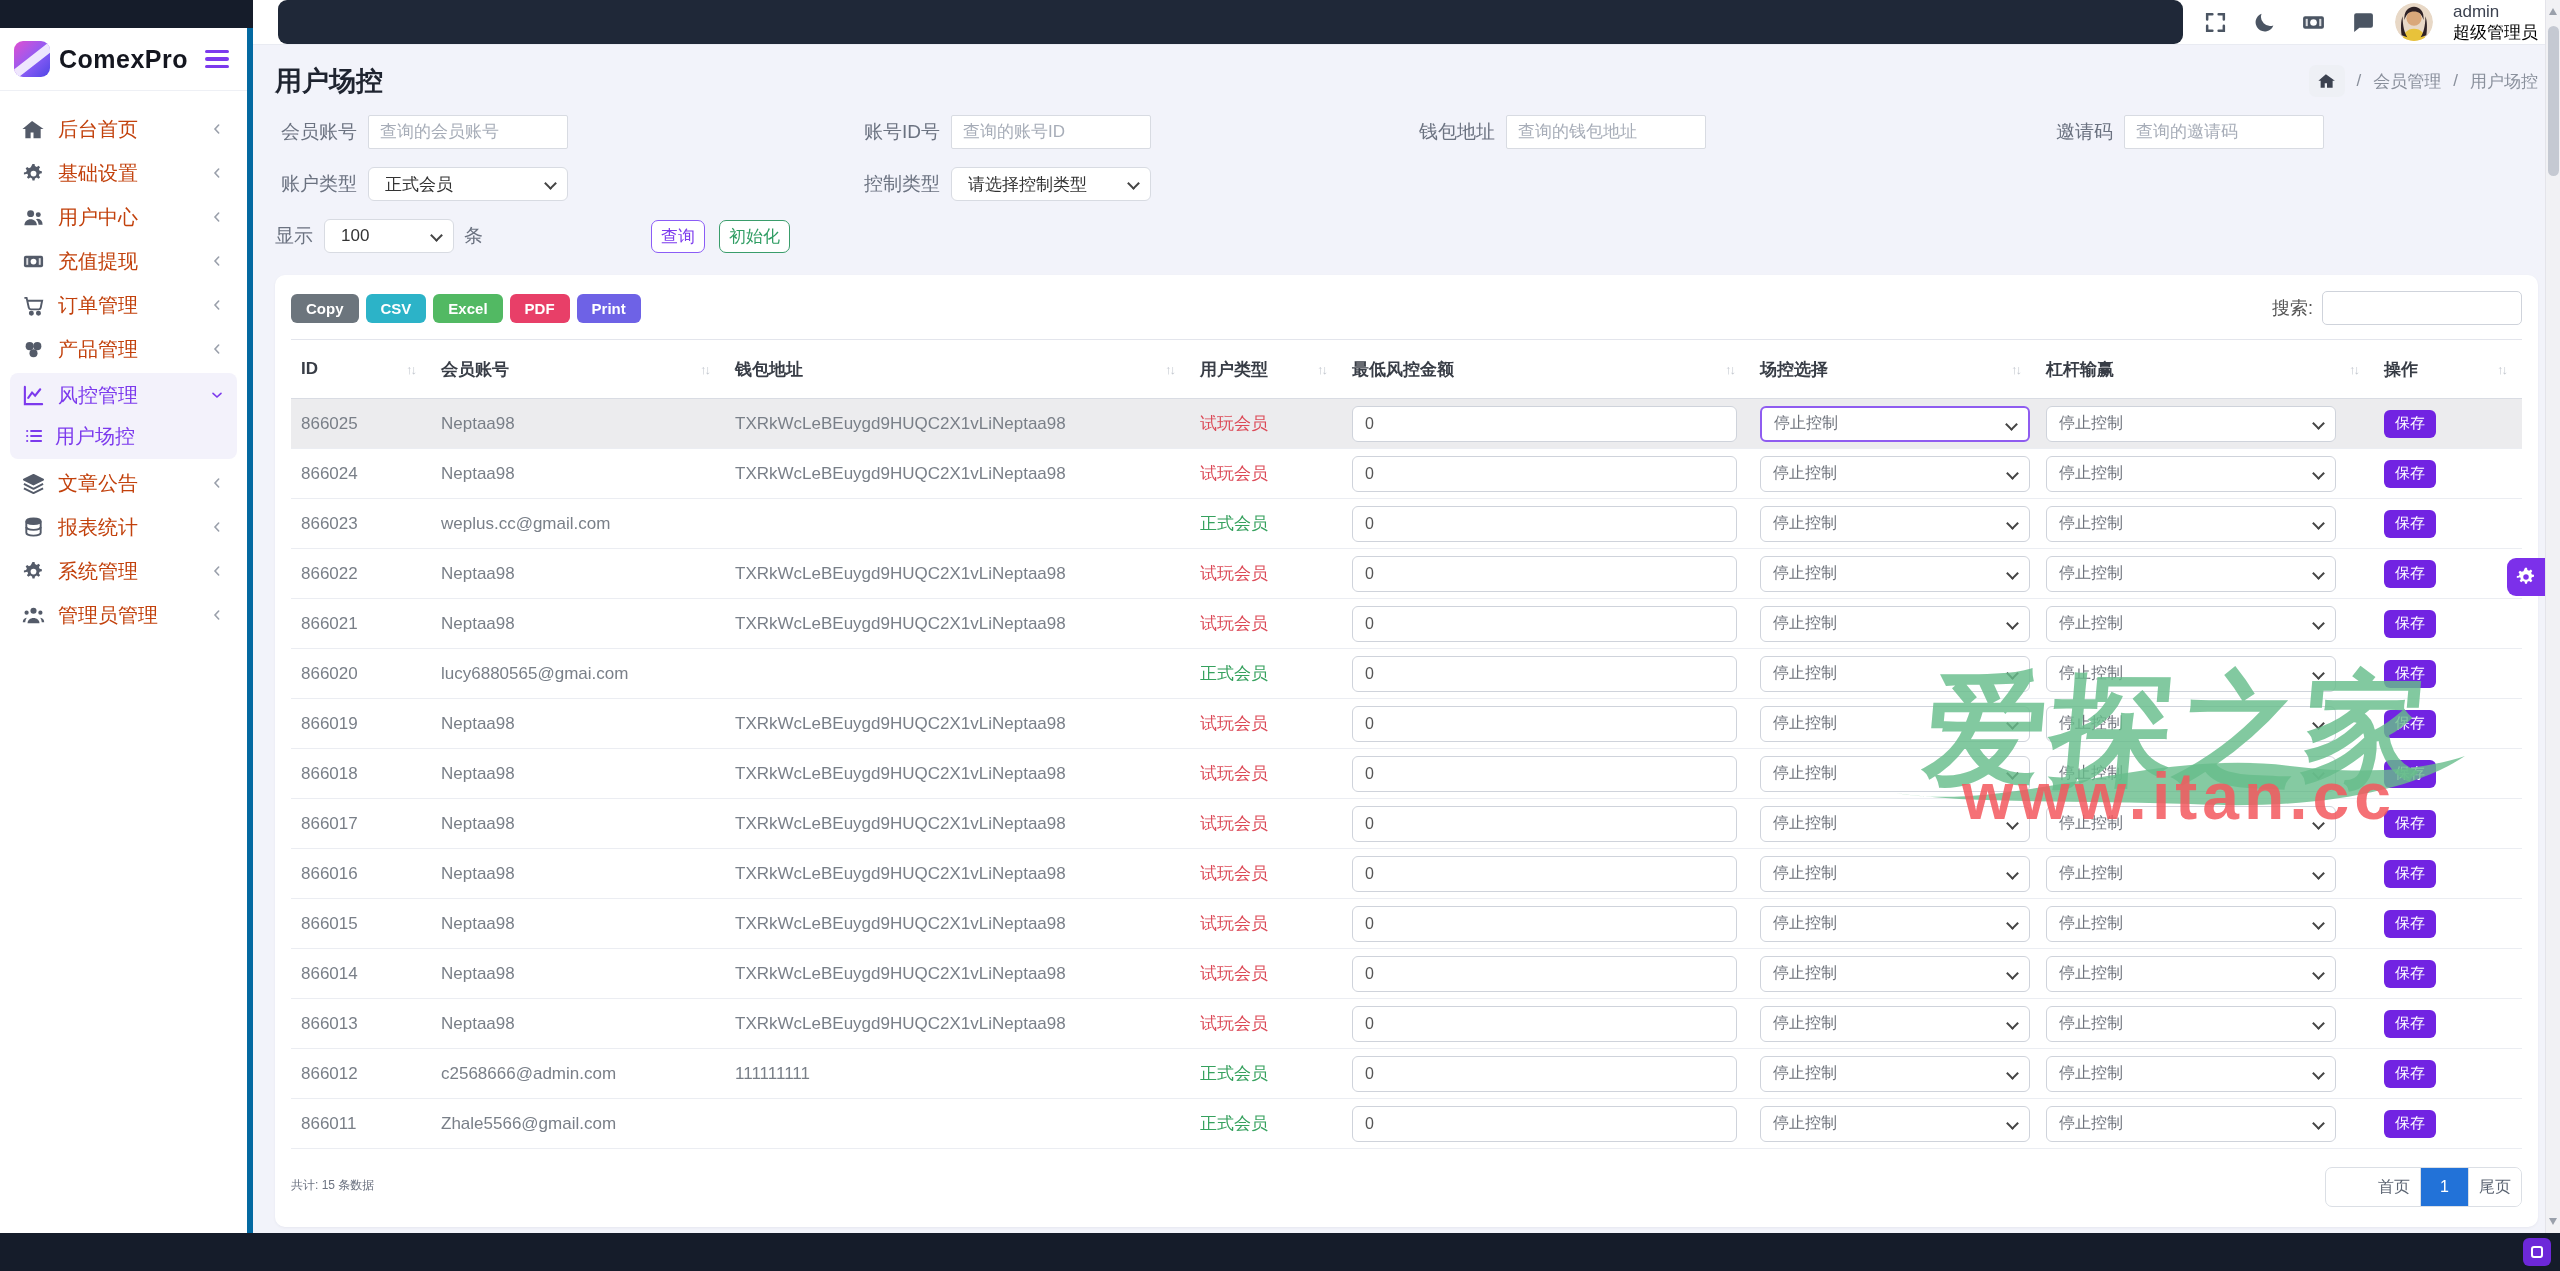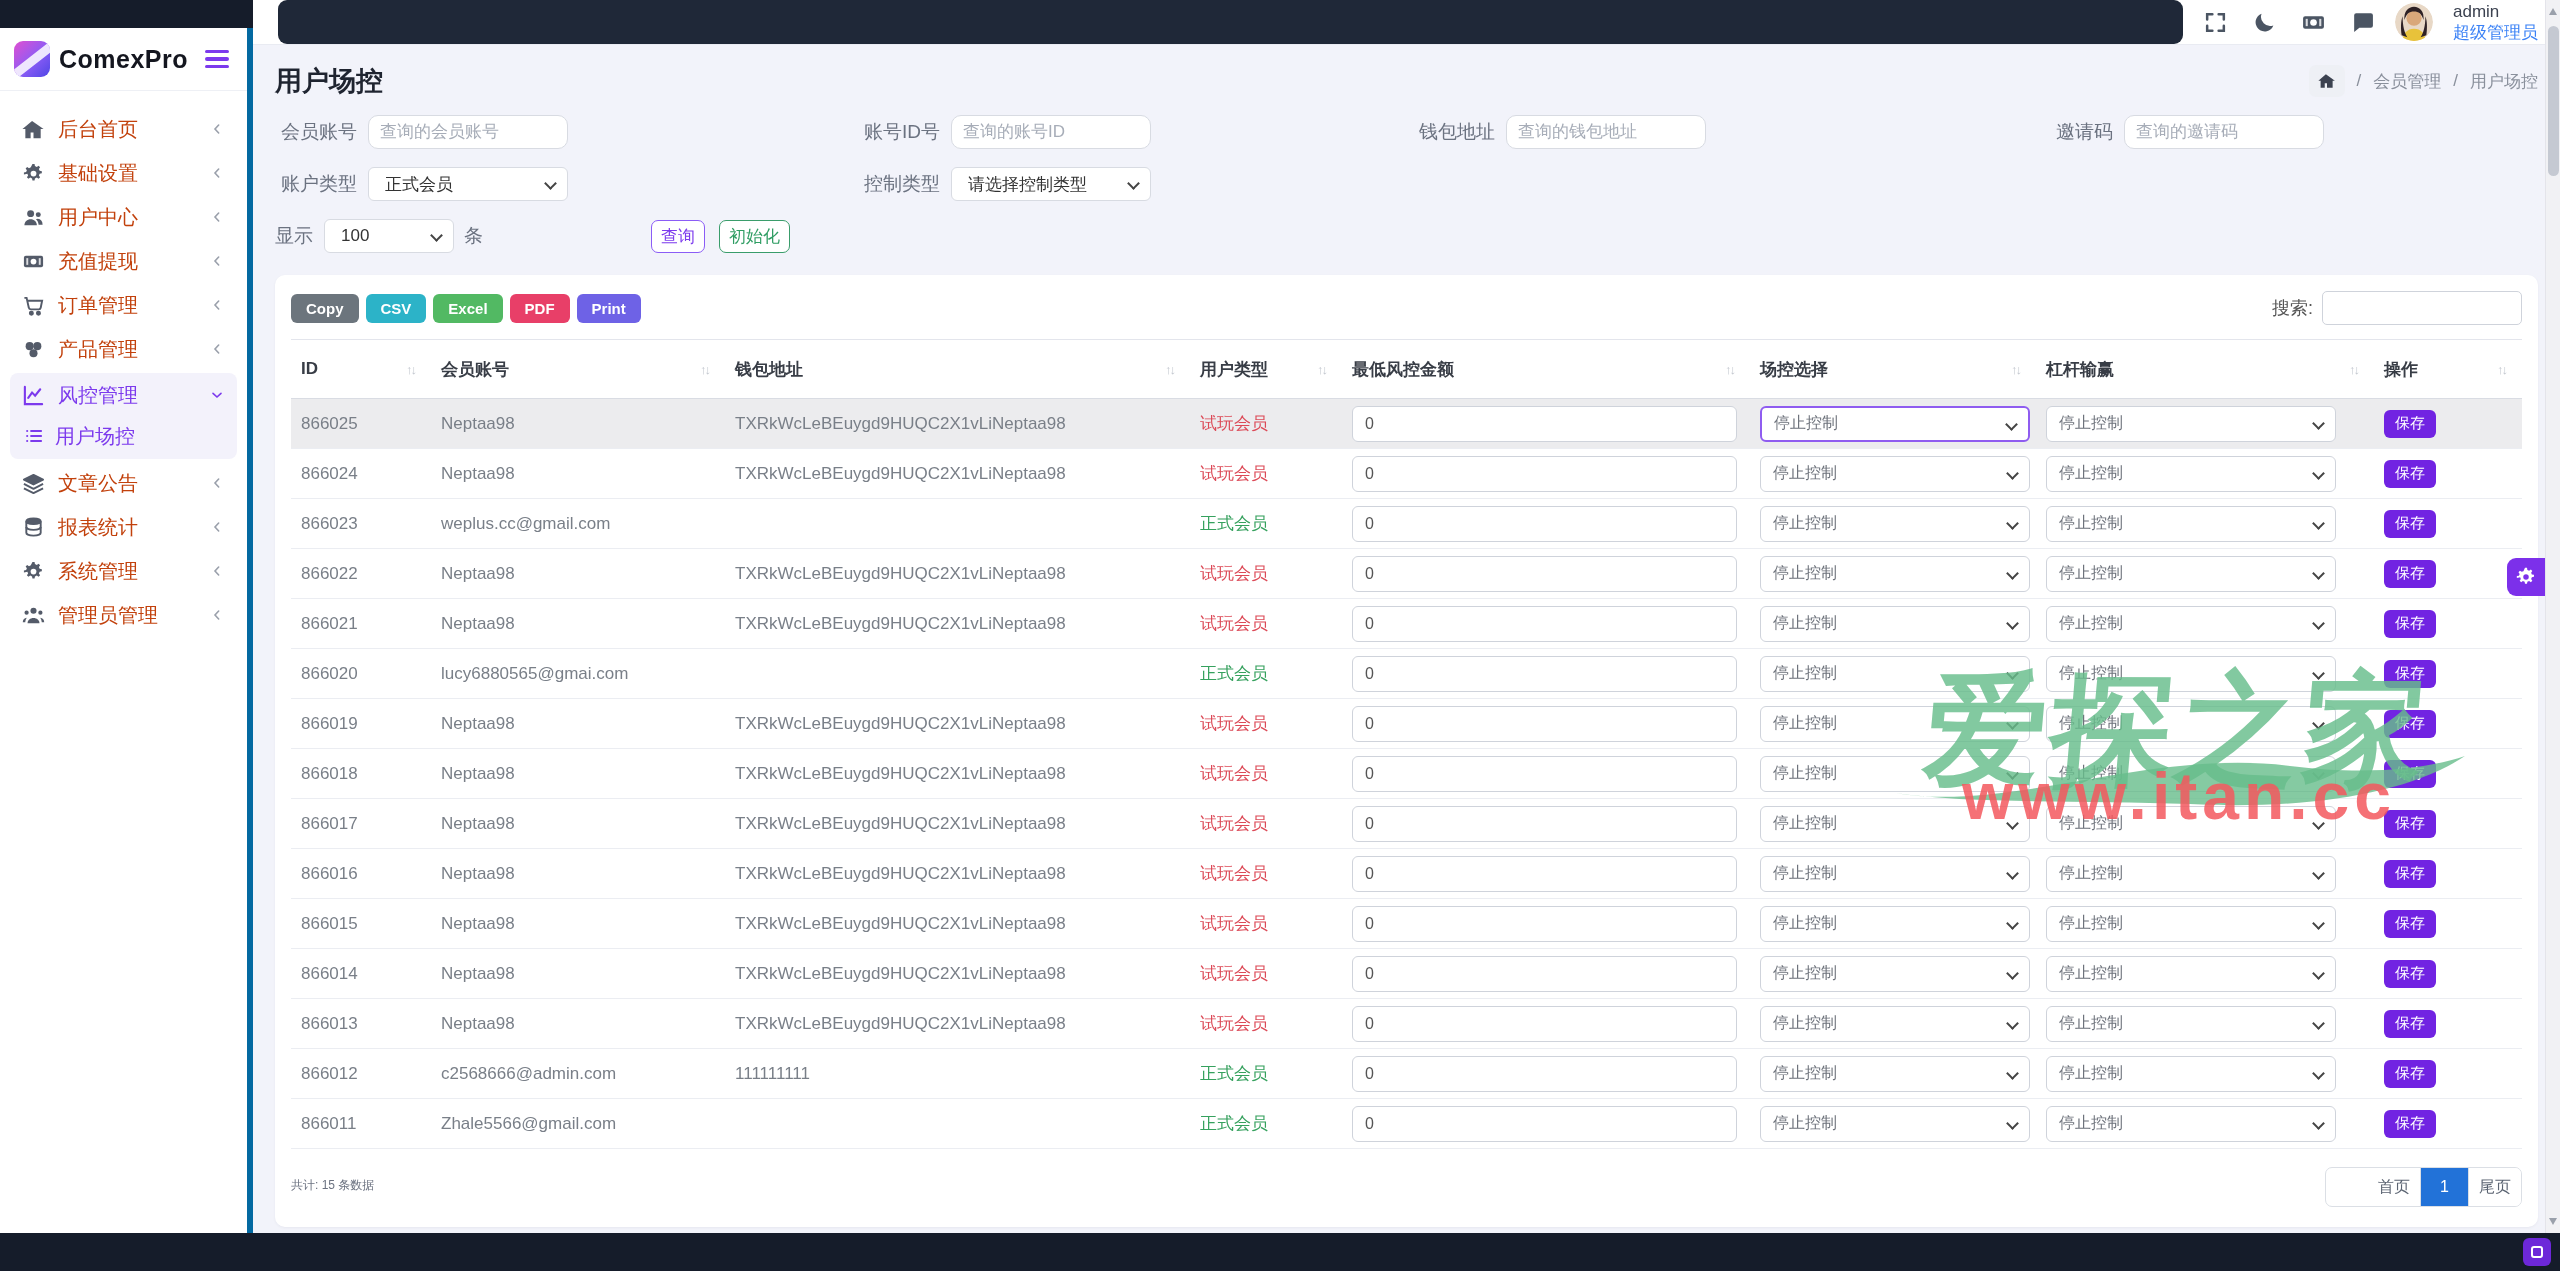--- a/index.html
+++ b/index.html
@@ -31,34 +31,34 @@
   
   .main { flex:1; display:flex; flex-direction:column; background:#f2f3fa; position:relative; min-width:0; }
   .topbar { height:63px; background:#fff; border-bottom:1px solid #e9ebf2; display:flex; align-items:center; padding:0 22px 0 25px; gap:20px; }
   .dark-bar { flex:1; height:44px; background:#1f2838; border-radius:9px; }
   .top-icons { display:flex; align-items:center; gap:24px; color:#4b5563; }
   .top-icons .tico { width:25px; height:25px; display:flex; cursor:pointer; }
   .top-icons svg { width:100%; height:100%; }
   .avatar { width:38px; height:38px; border-radius:50%; overflow:hidden; flex:0 0 auto; cursor:pointer; }
   .admin-block { line-height:1.25; cursor:pointer; }
   .admin-name { font-size:17px; color:#3c4250; }
-  .admin-role { font-size:17px; color:#3b82f6; }
+  .admin-role { font-size:17px; color:#000000; }
 
   .page { padding:18px 22px; flex:1; position:relative; }
   .page-head { display:flex; justify-content:space-between; align-items:center; margin-bottom:16px; }
   .page-title { font-size:27px; font-weight:600; color:#1f2430; }
   .breadcrumb { display:flex; align-items:center; gap:12px; font-size:17px; color:#8a909c; }
   .bc-home { width:36px; height:32px; background:#eef0f5; border-radius:7px; display:flex; align-items:center; justify-content:center; color:#3c4250; cursor:pointer; }
   .bc-home svg { width:18px; height:18px; }
 
   
   .filters { display:grid; grid-template-columns:583px 555px 618px 1fr; row-gap:18px; }
   .fgroup { display:flex; align-items:center; gap:11px; }
   .flabel { min-width:82px; text-align:right; font-size:19px; color:#6b7280; white-space:nowrap; }
-  .finput { width:200px; height:34px; border:1px solid #d8dbe2; border-radius:10px; padding:0 11px; font-size:17px; color:#0f172a; background:#fff; font-family:inherit; }
+  .finput { width:200px; height:34px; border:1px solid #d8dbe2; border-radius:2px; padding:0 11px; font-size:17px; color:#0f172a; background:#fff; font-family:inherit; }
   .finput::placeholder { color:#a7adb8; }
   .fsel { position:relative; width:200px; height:34px; border:1px solid #d8dbe2; border-radius:6px; background:#fff; display:flex; align-items:center; padding:0 28px 0 16px; font-size:17px; color:#333; cursor:pointer; }
   .chevmark { position:absolute; right:12px; top:11px; width:9px; height:9px; border-left:2px solid #444; border-bottom:2px solid #444; transform:rotate(-45deg); }
   .filters-bottom { display:flex; align-items:center; margin-top:18px; }
   .fsel.display-sel { width:130px; }
   .suffix { font-size:19px; color:#6b7280; margin-left:10px; }
   .fbtns { display:flex; gap:14px; margin-left:168px; }
   .btn-query { background:#fff; border:1px solid #8b5cf6; color:#7c3aed; font-size:17px; padding:4px 9px; border-radius:7px; cursor:pointer; font-family:inherit; }
   .btn-reset { background:#fff; border:1px solid #3a9d6b; color:#2f9d63; font-size:17px; padding:4px 9px; border-radius:7px; cursor:pointer; font-family:inherit; }
 

